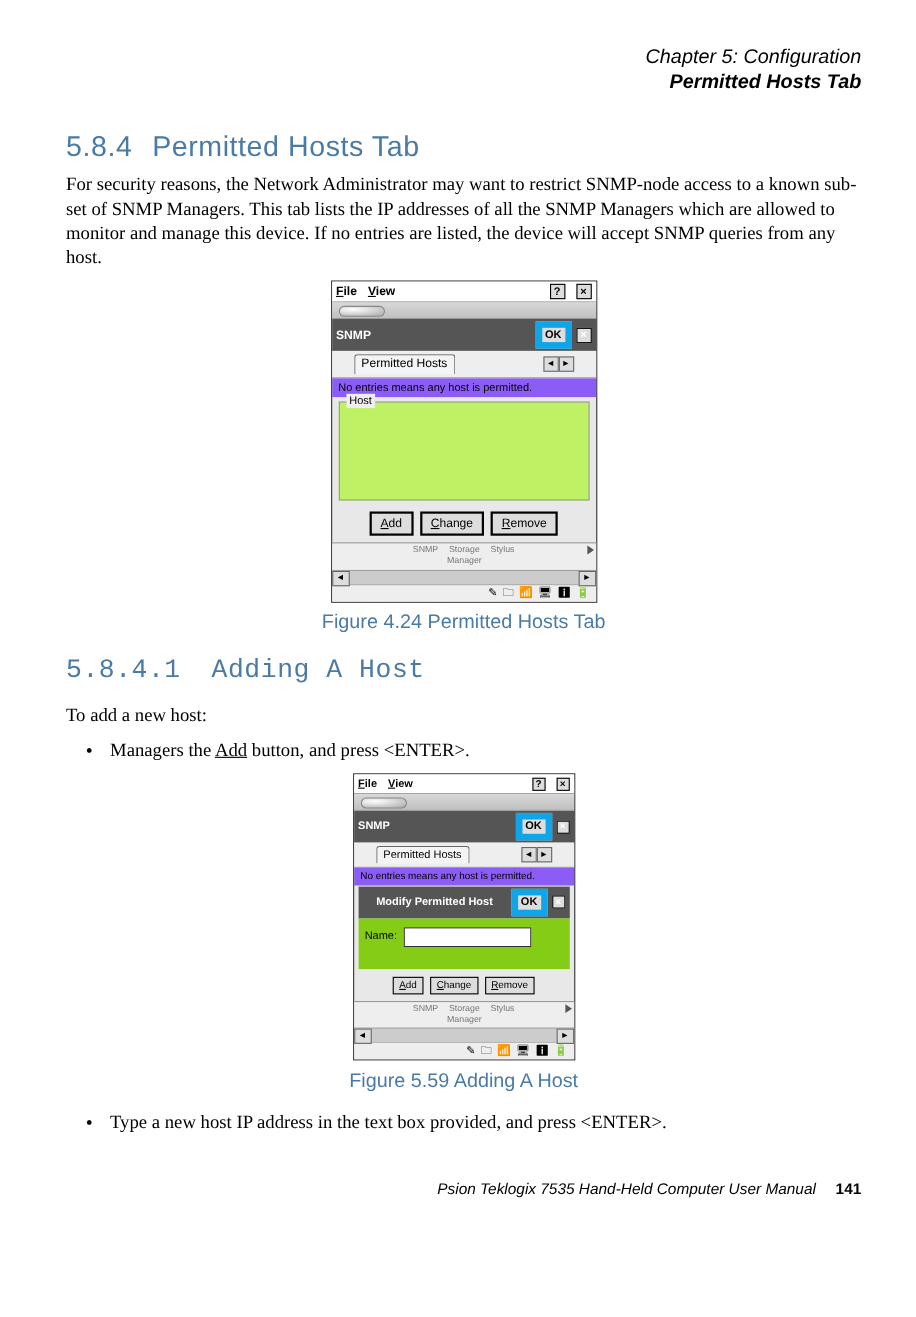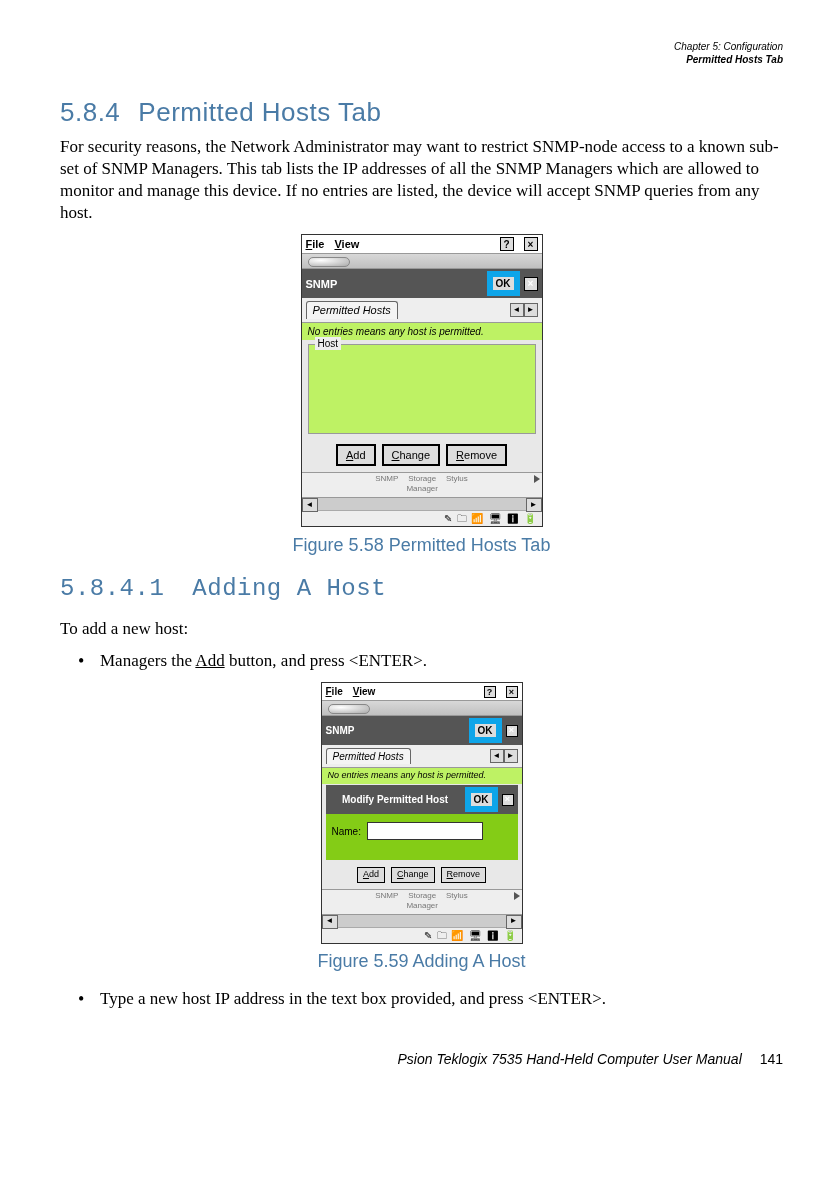--- a/index.html
+++ b/index.html
@@ -8,21 +8,21 @@
     padding: 40px 50px 30px 60px;
     width: 833px;
     box-sizing: border-box;
     color: #000;
     line-height: 1.3;
   }
   .header-right {
     text-align: right;
     font-style: italic;
     font-family: Arial, sans-serif;
-    font-size: 10px;
+    font-size: 18px;
     margin-bottom: 30px;
   }
   .header-right .line2 { font-weight: bold; }
   h2.section {
     color: #4a7ba6;
     font-family: Arial, sans-serif;
     font-weight: normal;
     font-size: 26px;
     margin: 16px 0 6px 0;
     letter-spacing: 0.5px;
@@ -51,21 +51,21 @@
   ul.bullet { list-style: none; padding: 0; margin: 6px 0 10px 0; }
   ul.bullet li { position: relative; padding-left: 40px; font-size: 17px; margin: 6px 0; }
   ul.bullet li::before { content: "•"; position: absolute; left: 18px; font-size: 18px; }
   .footer {
     text-align: right;
     font-style: italic;
     font-family: Arial, sans-serif;
     font-size: 14px;
     margin-top: 40px;
   }
-  .footer .pageno { font-weight: normal; font-style: normal; margin-left: 14px; font-family: Arial, sans-serif; }
+  .footer .pageno { font-weight: bold; font-style: normal; margin-left: 14px; font-family: Arial, sans-serif; }
 
   
   .shot-wrap { text-align: center; margin: 10px 0 0 0; }
   .shot {
     display: inline-block;
     border: 1px solid #333;
     background: #e8e8e8;
     font-family: Tahoma, Arial, sans-serif;
     font-size: 11px;
     text-align: left;
@@ -125,45 +125,43 @@
     background:#ddd;
     color:#000;
     font-size:10px;
     padding:0 3px;
     font-weight:bold;
   }
 
   .tabrow {
     background:#eee;
     border-bottom:1px solid #999;
-    padding:3px 4px;
+    padding:3px 20px;
     display:flex;
     align-items:center;
     gap:4px;
-    font-style:italic;
   }
   .tab {
     border:1px solid #666;
     border-bottom:none;
     background:#f4f4f4;
     padding:1px 6px;
     border-radius:3px 3px 0 0;
   }
   .arrowpair { margin-left:auto; display:flex; gap:0; }
   .arrow {
     border:1px solid #666; width:12px; height:12px;
     display:inline-flex; align-items:center; justify-content:center;
     font-size:8px; background:#ddd;
   }
 
   .note {
     padding:2px 6px;
     font-size:10px;
-    background:#bef264;
-    font-style:italic;
+    background:#8b5cf6;
   }
   .small .note { font-size:9px; }
 
   .panel {
     margin:4px 6px 6px 6px;
     border:1px solid #999;
     background:#bef264;
     position:relative;
   }
   .panel .legend {
@@ -288,21 +286,21 @@
   <div class="hscroll">
     <span class="arrow">◄</span>
     <span class="track"></span>
     <span class="arrow">►</span>
   </div>
 
   <div class="tray">✎ 🗀 📶 🖥 ℹ 🔋</div>
 </div>
 </div>
 
-<div class="fig-caption">Figure 5.58 Permitted Hosts Tab</div>
+<div class="fig-caption">Figure 4.24 Permitted Hosts Tab</div>
 
 <h3 class="subsection">
   <span class="num">5.8.4.1</span><span>Adding A Host</span>
 </h3>
 
 <p class="body">To add a new host:</p>
 
 <ul class="bullet">
   <li>
     <span>Managers the </span><span class="serif" style="text-decoration:underline">Add</span><span> button, and press &lt;ENTER&gt;.</span>

